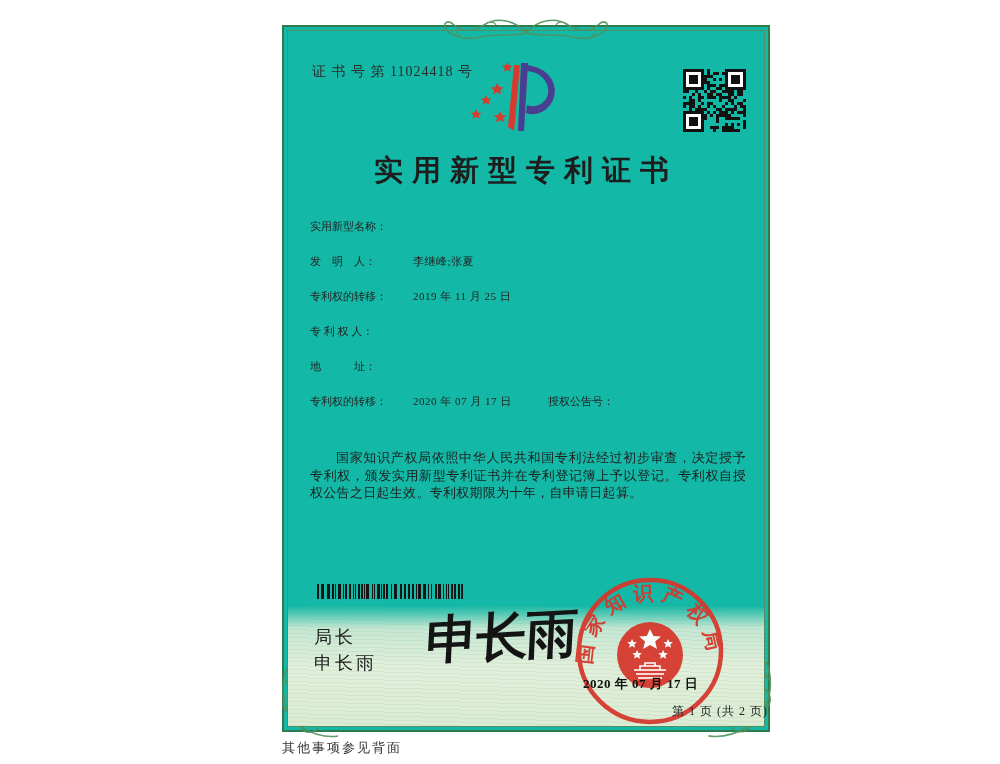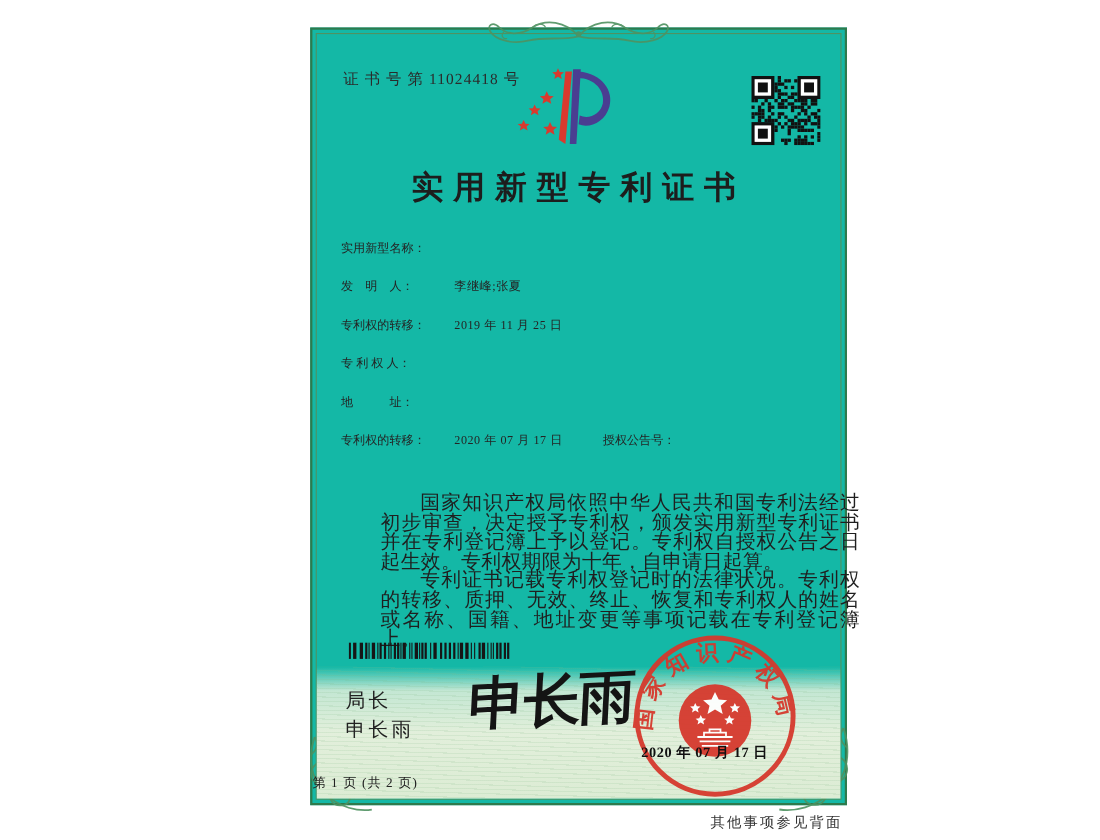--- a/index.html
+++ b/index.html
@@ -29,21 +29,21 @@
     font-size:29px;font-weight:700;letter-spacing:9px;color:#1d1d1d;
   }
   
   .fields{position:absolute;left:26px;top:190px;width:440px;}
   .field-row{display:flex;margin-bottom:17px;font-size:11px;line-height:18px;color:#242424;}
   .field-label{flex:0 0 103px;white-space:pre;}
   .field-value{flex:1;letter-spacing:.5px;}
   .field-row.double .cell1{flex:0 0 238px;display:flex;}
   .field-row.double .cell2{display:flex;justify-content:flex-end;}
   
-  .paras{position:absolute;left:26px;top:422px;width:436px;font-size:18px;line-height:17.6px;color:#1f1f1f;margin-left:36px;}
+  .paras{position:absolute;left:26px;top:422px;width:436px;font-size:13px;line-height:17.6px;color:#1f1f1f;}
   .paras p{margin:0;text-indent:2em;text-align:justify;letter-spacing:.3px;}
   
   .barcode{position:absolute;left:33px;top:557px;width:148px;height:15px;}
   
   .band{
     position:absolute;left:4px;right:4px;bottom:4px;height:120px;
     background:
       repeating-linear-gradient(1.5deg, rgba(130,185,135,.16) 0 1px, rgba(255,255,255,0) 1px 4px),
       linear-gradient(to bottom, rgba(226,239,219,0) 0, rgba(226,239,219,.85) 22px, #e2efdb 60px, #dcecd4 100%);
   }
@@ -52,23 +52,23 @@
     font-size:18px;letter-spacing:3px;line-height:26px;color:#222;z-index:3;}
   .signature{
     position:absolute;left:142px;top:575px;width:170px;font-size:52px;color:#141414;z-index:3;
     transform:rotate(-3deg) skewX(-6deg);letter-spacing:-2px;font-weight:600;
   }
   
   .seal{position:absolute;left:290px;top:548px;width:152px;height:152px;z-index:2;opacity:.94;}
   .seal-date{position:absolute;left:299px;top:648px;font-size:13px;letter-spacing:.5px;
     color:#101010;font-weight:700;z-index:4;}
   
-  .page-no{position:absolute;left:0;width:100%;top:676px;text-align:left;font-size:12px;
+  .page-no{position:absolute;left:0;width:100%;top:676px;text-align:right;font-size:12px;
     letter-spacing:1px;color:#222;z-index:3;}
-  .back-note{position:absolute;left:282px;width:484px;top:739px;text-align:right;
+  .back-note{position:absolute;left:282px;width:484px;top:739px;text-align:left;
     font-size:13px;letter-spacing:2px;color:#333;}
 </style>
 </head>
 <body>
 
 <div class="frame">
   <div class="frame-inner"></div>
 
   <svg class="ornament-top" viewBox="0 0 184 40">
     <g fill="none" stroke="#4f9261" stroke-width="1.6" opacity="0.9">
@@ -294,21 +294,20 @@
         <span class="field-value">2020 年 07 月 17 日</span>
       </span>
       <span class="cell2">
         <span class="field-label">授权公告号：</span>
       </span>
     </div>
   </div>
 
   <div class="paras">
     <p>国家知识产权局依照中华人民共和国专利法经过初步审查，决定授予专利权，颁发实用新型专利证书并在专利登记簿上予以登记。专利权自授权公告之日起生效。专利权期限为十年，自申请日起算。</p>
-    <p>专利证书记载专利权登记时的法律状况。专利权的转移、质押、无效、终止、恢复和专利权人的姓名或名称、国籍、地址变更等事项记载在专利登记簿上。</p>
   </div>
 
   <svg class="barcode" id="barcode" viewBox="0 0 148 15" preserveAspectRatio="none">
       <rect x="0" y="0" width="2" height="15" fill="#161616"></rect>
       <rect x="4" y="0" width="3" height="15" fill="#161616"></rect>
       <rect x="10" y="0" width="3" height="15" fill="#161616"></rect>
       <rect x="15" y="0" width="2" height="15" fill="#161616"></rect>
       <rect x="18" y="0" width="1" height="15" fill="#161616"></rect>
       <rect x="21" y="0" width="3" height="15" fill="#161616"></rect>
       <rect x="26" y="0" width="1" height="15" fill="#161616"></rect>

